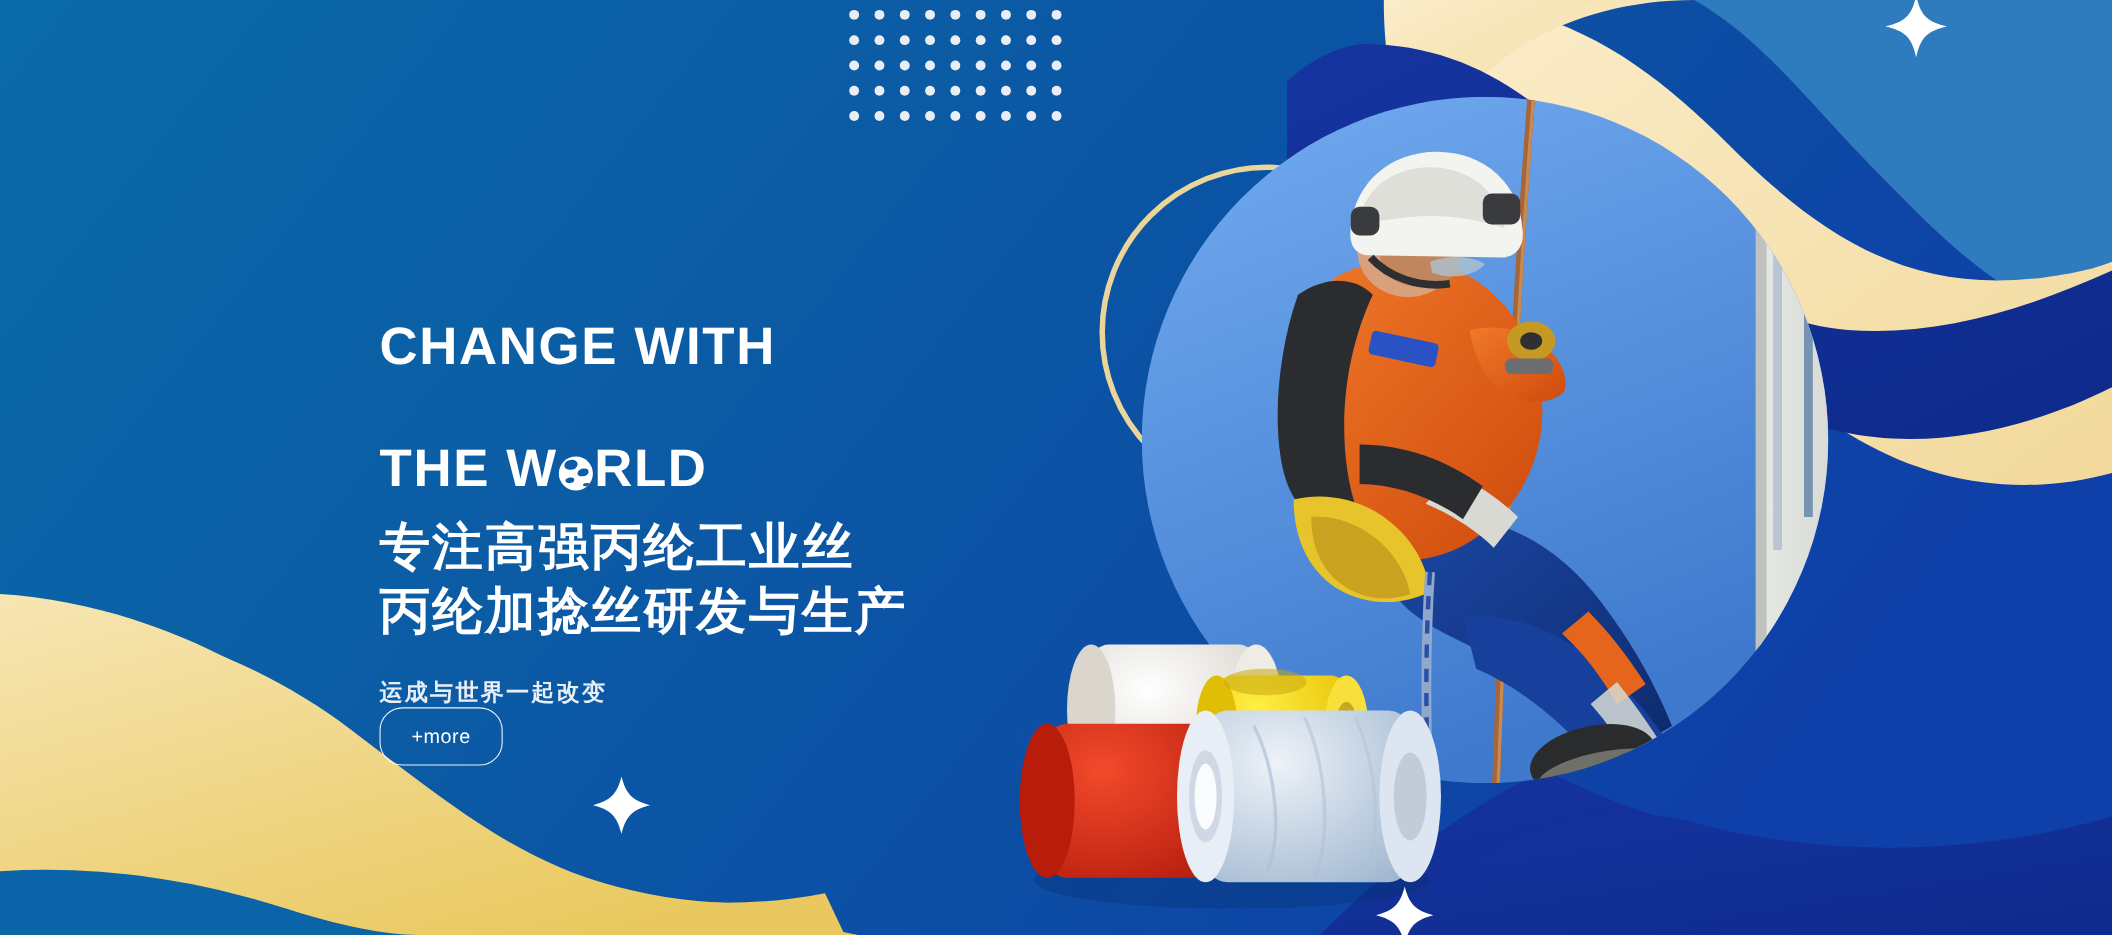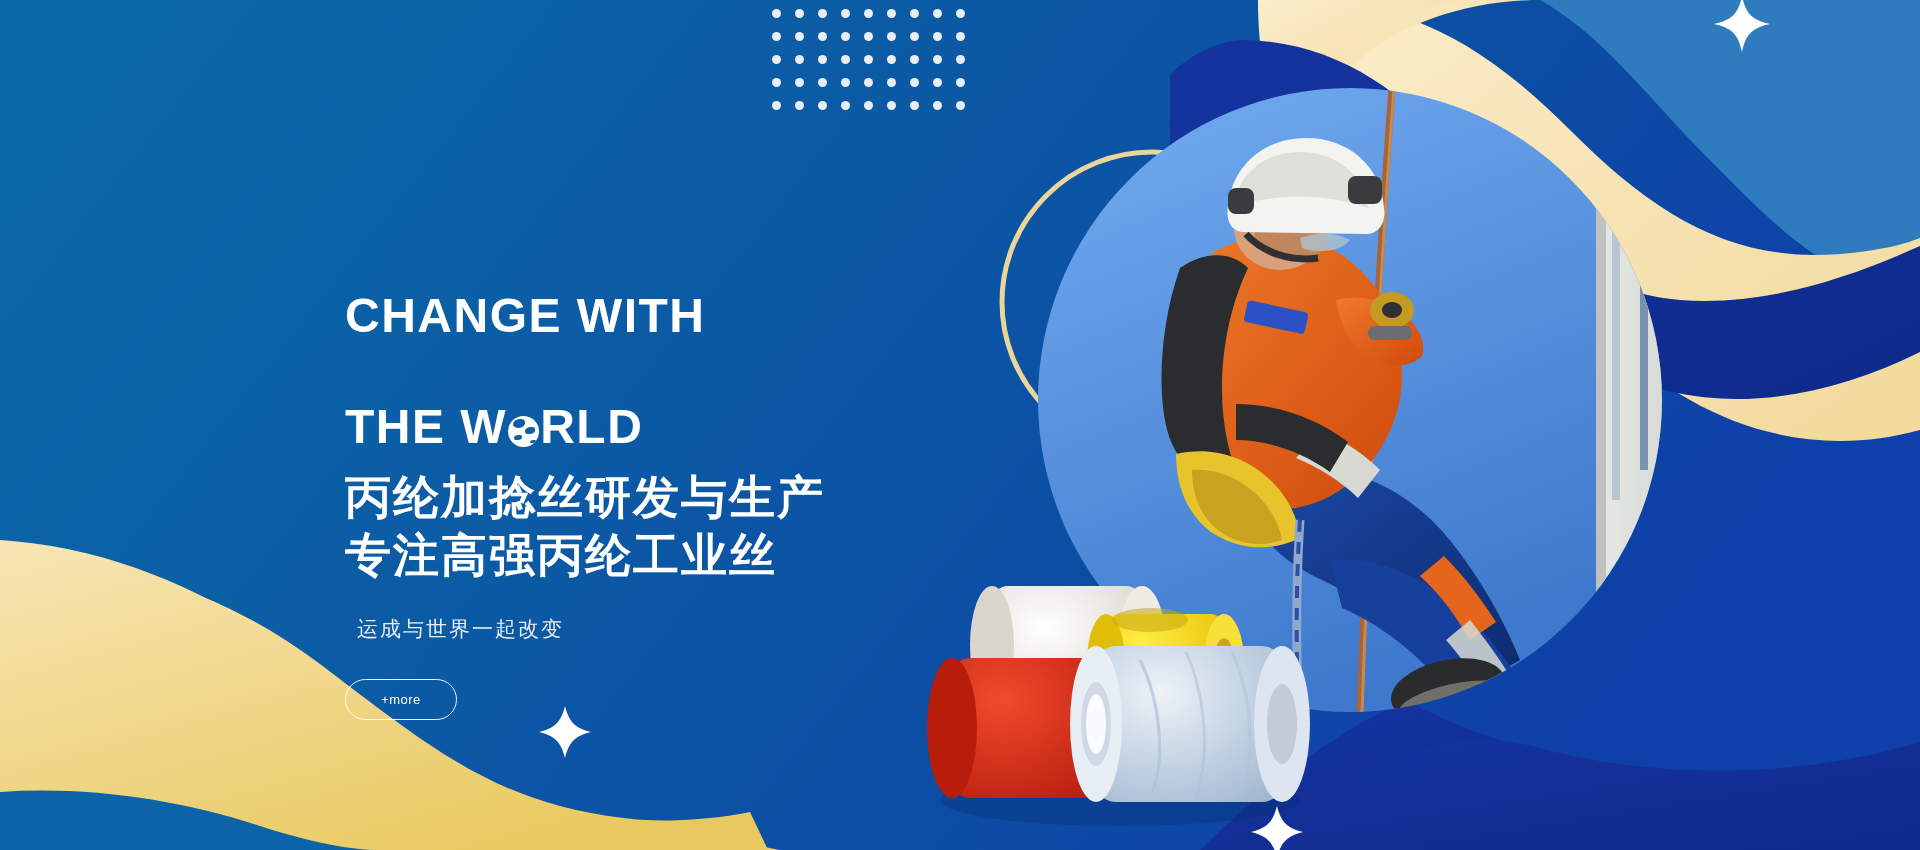--- a/index.html
+++ b/index.html
@@ -52,35 +52,34 @@
   h1.headline{
     margin:14px 0 0 0;
     font-size:46px;
     font-weight:700;
     line-height:1.26;
     letter-spacing:2px;
     color:#ffffff;
   }
   h1.headline span{display:block;}
   .subtitle{
-    margin:30px 0 0 12px;
+    margin:30px 0 0 0;
     font-size:21px;
     letter-spacing:2px;
     color:#e8eef6;
-    font-weight:400;
+    font-weight:700;
   }
   .more-btn{
     display:inline-flex;align-items:center;justify-content:center;
-    margin-top:36px;
-    min-width:112px;height:41px;
+    min-width:112px;height:53px;
     padding:0 22px;
     border:1px solid rgba(255,255,255,.92);
     border-radius:21px;
     color:#ffffff;
-    font-size:13px;
+    font-size:18px;
     letter-spacing:.5px;
     background:transparent;
     cursor:pointer;
     box-sizing:border-box;
   }
 
   
   .dots{position:absolute;left:772px;top:-14px;z-index:30;}
   .dots span{
     position:absolute;width:9px;height:9px;border-radius:50%;
@@ -381,22 +380,22 @@
     </svg>
   </div>
 
   <div class="copy">
     <div class="kicker">
       <span>CHANGE WITH</span><br>
       <span>THE W</span><span class="globe"></span><span>RLD</span>
     </div>
 
     <h1 class="headline">
+      <span>专注高强丙纶工业丝</span>
       <span>丙纶加捻丝研发与生产</span>
-      <span>专注高强丙纶工业丝</span>
     </h1>
 
     <p class="subtitle">运成与世界一起改变</p>
 
     <a class="more-btn">+more</a>
   </div>
 
 </div>
 
 </body></html>

